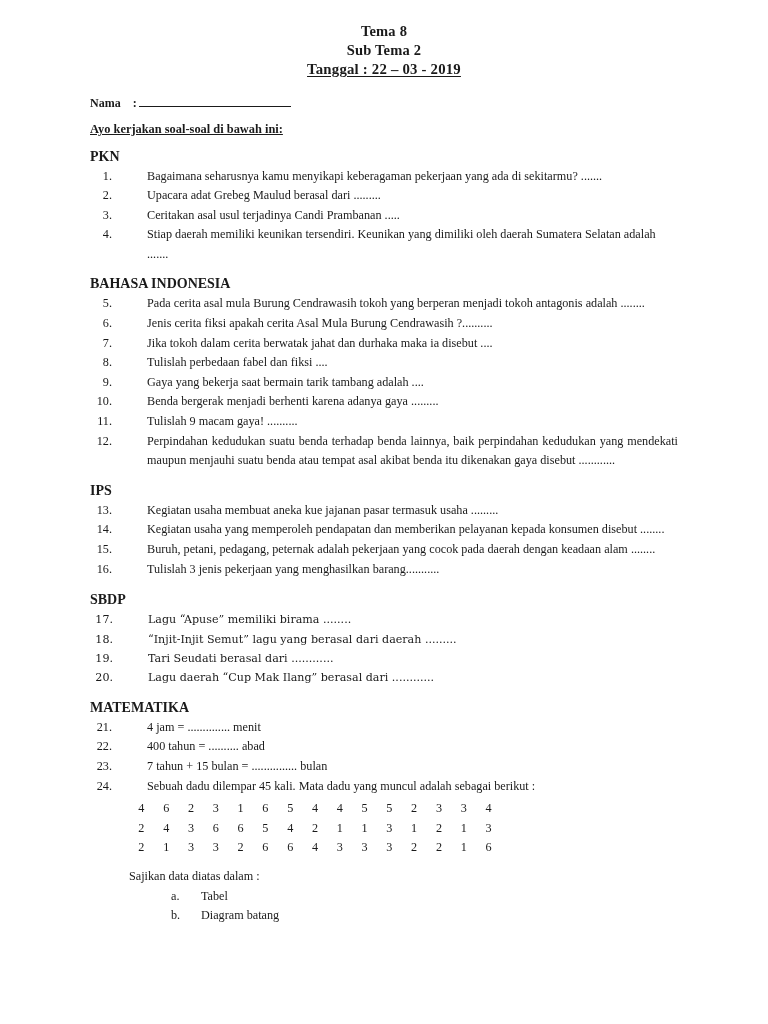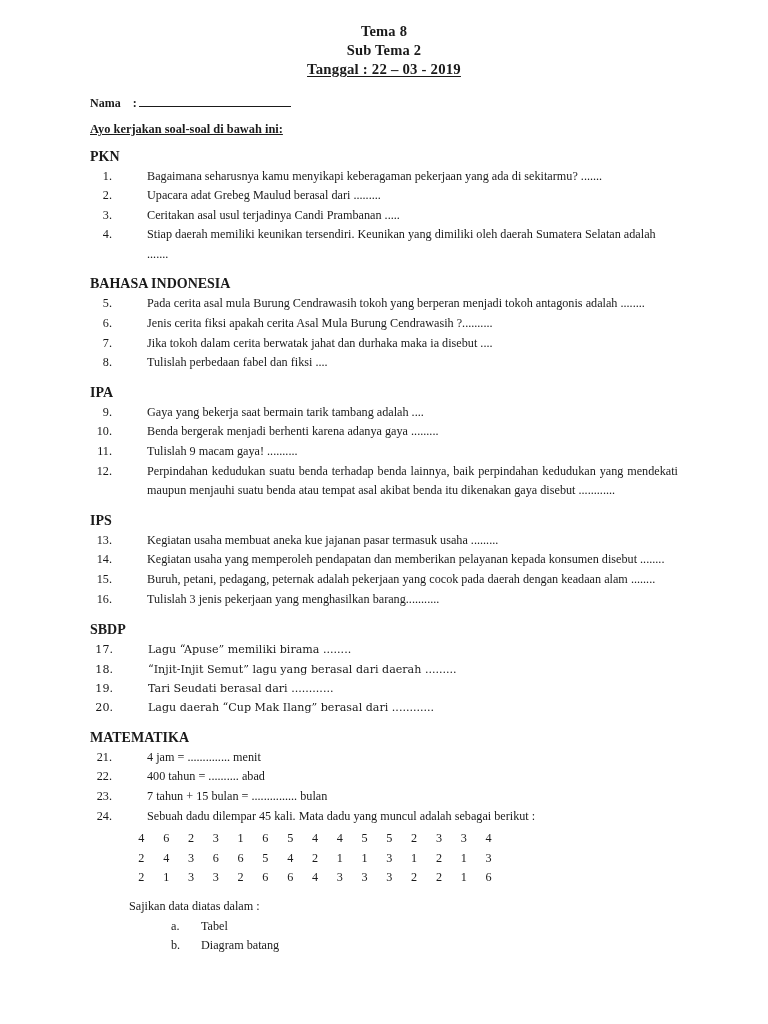--- a/index.html
+++ b/index.html
@@ -210,21 +210,20 @@
         </li>
         <li class="qitem">
           <span class="qnum">7.</span>
           <span class="qtext">Jika tokoh dalam cerita berwatak jahat dan durhaka maka ia disebut ....</span>
         </li>
         <li class="qitem">
           <span class="qnum">8.</span>
           <span class="qtext">Tulislah perbedaan fabel dan fiksi ....</span>
         </li>
       </ul>
-      <div class="section-heading">IPA</div>
       <ul class="qlist">
         <li class="qitem">
           <span class="qnum">9.</span>
           <span class="qtext">Gaya yang bekerja saat bermain tarik tambang adalah ....</span>
         </li>
         <li class="qitem">
           <span class="qnum">10.</span>
           <span class="qtext">Benda bergerak menjadi berhenti karena adanya gaya .........</span>
         </li>
         <li class="qitem">

